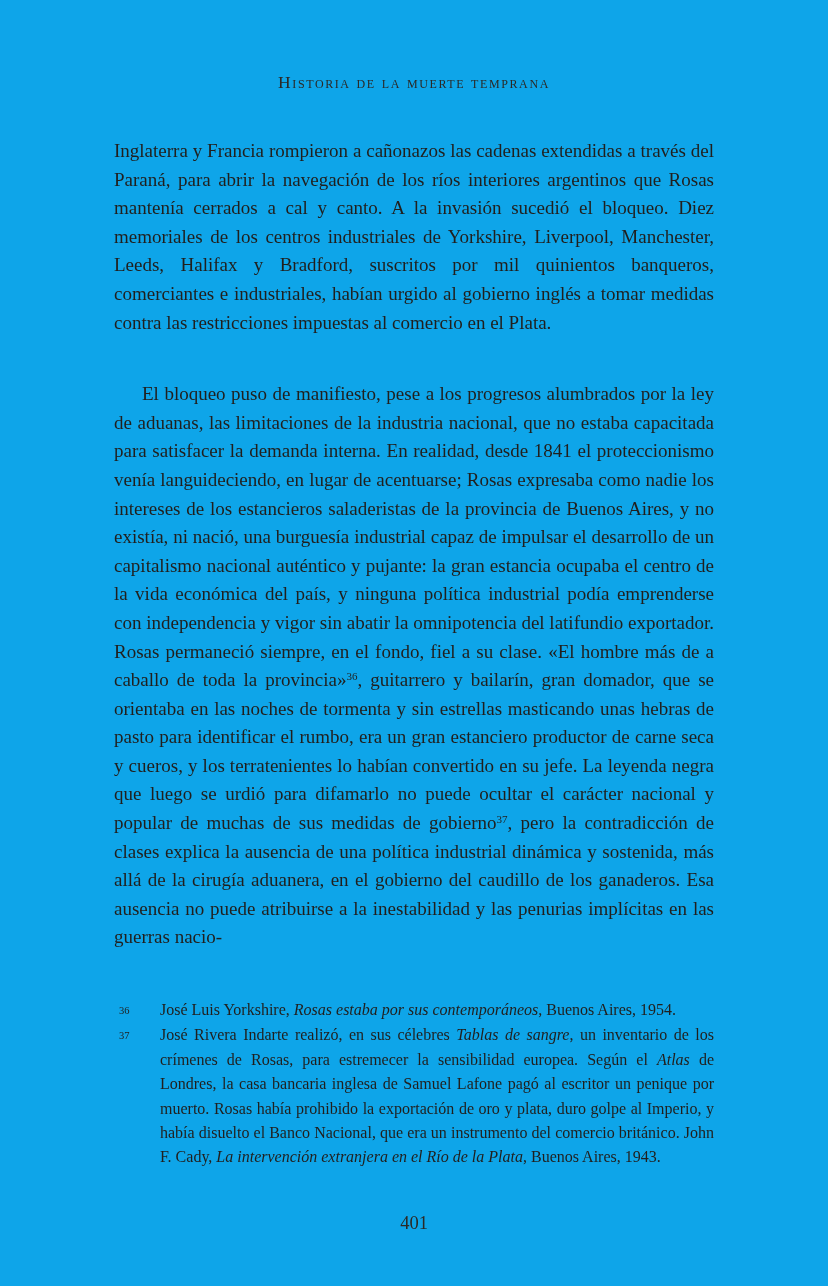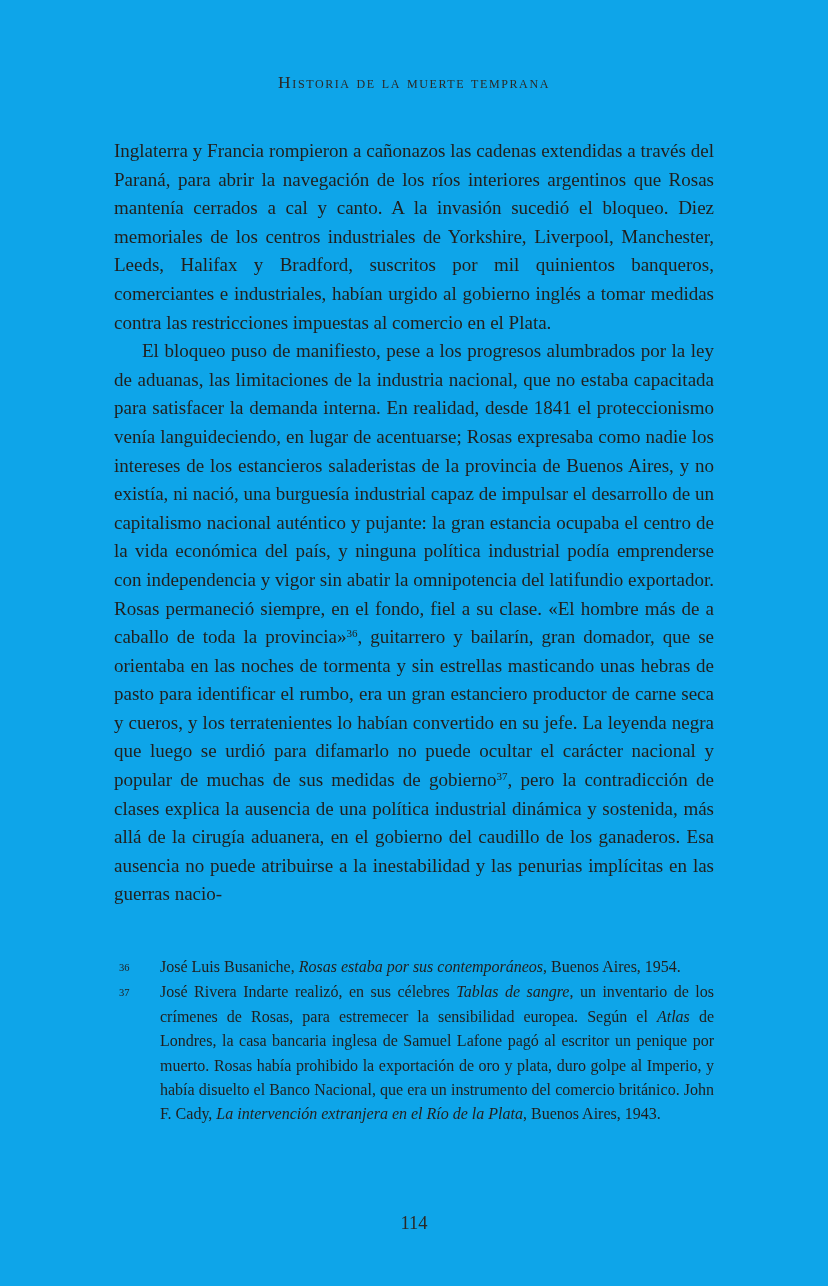--- a/index.html
+++ b/index.html
@@ -35,20 +35,21 @@
     text-align: justify;
     hyphens: auto;
     -webkit-hyphens: auto;
   }
   .body-text p {
     margin: 0;
     padding: 0;
   }
   .body-text p.indent {
     text-indent: 28px;
+    margin-top: 43px;
   }
   sup.fn-ref {
     font-size: 11px;
     line-height: 0;
     vertical-align: 6px;
   }
   .footnotes {
     margin-top: 46px;
     font-size: 16px;
     line-height: 24.4px;
@@ -87,22 +88,22 @@
   <div class="running-header">Historia de la muerte temprana</div>
 
   <div class="body-text">
       <p class=""><span>Inglaterra y Francia rompieron a cañonazos las cadenas extendidas a través del Paraná, para abrir la navegación de los ríos interiores argentinos que Rosas mantenía cerrados a cal y canto. A la invasión sucedió el bloqueo. Diez memoriales de los centros industriales de Yorkshire, Liverpool, Manchester, Leeds, Halifax y Bradford, suscritos por mil quinientos banqueros, comerciantes e industriales, habían urgido al gobierno inglés a tomar medidas contra las restricciones impuestas al comercio en el Plata.</span></p>
       <p class="indent"><span>El bloqueo puso de manifiesto, pese a los progresos alumbrados por la ley de aduanas, las limitaciones de la industria nacional, que no estaba capacitada para satisfacer la demanda interna. En realidad, desde 1841 el proteccionismo venía languideciendo, en lugar de acentuarse; Rosas expresaba como nadie los intereses de los estancieros saladeristas de la provincia de Buenos Aires, y no existía, ni nació, una burguesía industrial capaz de impulsar el desarrollo de un capitalismo nacional auténtico y pujante: la gran estancia ocupaba el centro de la vida económica del país, y ninguna política industrial podía emprenderse con independencia y vigor sin abatir la omnipotencia del latifundio exportador. Rosas permaneció siempre, en el fondo, fiel a su clase. «El hombre más de a caballo de toda la provincia»</span><sup class="fn-ref">36</sup><span>, guitarrero y bailarín, gran domador, que se orientaba en las noches de tormenta y sin estrellas masticando unas hebras de pasto para identificar el rumbo, era un gran estanciero productor de carne seca y cueros, y los terratenientes lo habían convertido en su jefe. La leyenda negra que luego se urdió para difamarlo no puede ocultar el carácter nacional y popular de muchas de sus medidas de gobierno</span><sup class="fn-ref">37</sup><span>, pero la contradicción de clases explica la ausencia de una política industrial dinámica y sostenida, más allá de la cirugía aduanera, en el gobierno del caudillo de los ganaderos. Esa ausencia no puede atribuirse a la inestabilidad y las penurias implícitas en las guerras nacio-</span></p>
     </div>
 
   <div class="footnotes">
       <div class="footnote">
         <span class="fn-num">36</span>
-        <span class="fn-text"><span>José Luis Busaniche, </span><em>Rosas estaba por sus contemporáneos</em><span>, Buenos Aires, 1954.</span></span>
+        <span class="fn-text"><span>José Luis Yorkshire, </span><em>Rosas estaba por sus contemporáneos</em><span>, Buenos Aires, 1954.</span></span>
       </div>
       <div class="footnote">
         <span class="fn-num">37</span>
         <span class="fn-text"><span>José Rivera Indarte realizó, en sus célebres </span><em>Tablas de sangre</em><span>, un inventario de los crímenes de Rosas, para estremecer la sensibilidad europea. Según el </span><em>Atlas</em><span> de Londres, la casa bancaria inglesa de Samuel Lafone pagó al escritor un penique por muerto. Rosas había prohibido la exportación de oro y plata, duro golpe al Imperio, y había disuelto el Banco Nacional, que era un instrumento del comercio británico. John F. Cady, </span><em>La intervención extranjera en el Río de la Plata</em><span>, Buenos Aires, 1943.</span></span>
       </div>
     </div>
 
-  <div class="page-number">114</div>
+  <div class="page-number">401</div>
 </div>
 
 </body></html>

